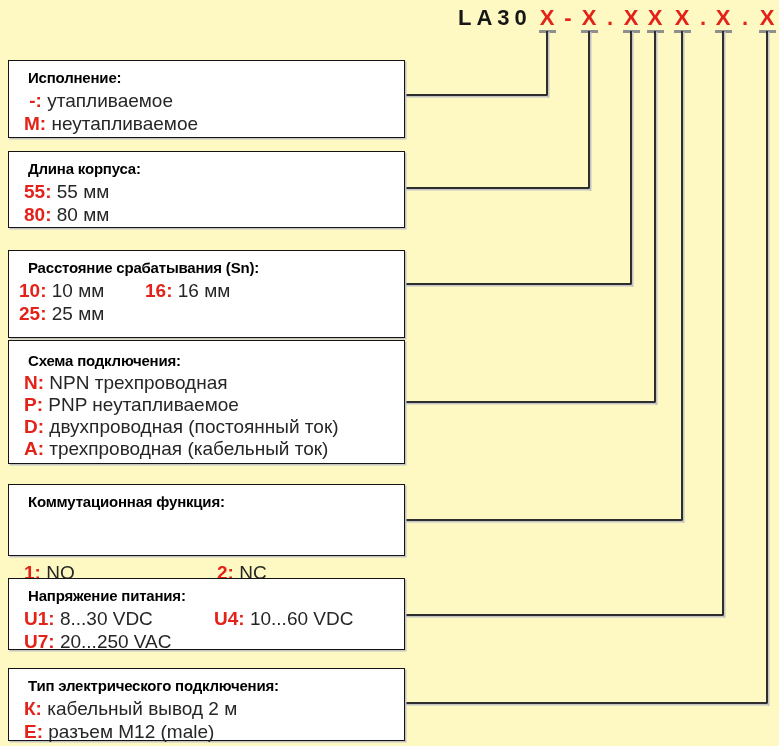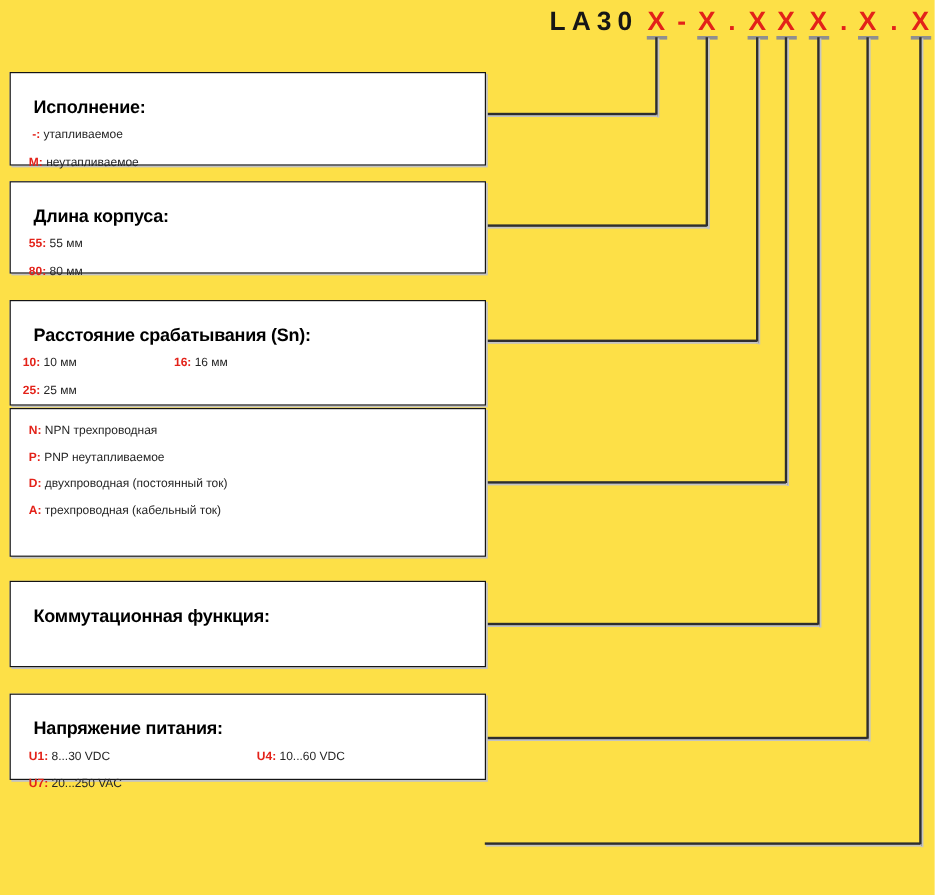--- a/index.html
+++ b/index.html
@@ -5,21 +5,21 @@
   :root{
     --accent:#e32219;
     --line:#2e2e2e;
     --shadow:#c3c3c3;
     --text:#262626;
   }
   html,body{margin:0;padding:0;background:#ffffff;}
   .canvas{
     position:relative;
     width:779px;height:746px;
-    background:#fde047;
+    background:#fef9c3;
     font-family:"Liberation Sans","DejaVu Sans",sans-serif;
     overflow:hidden;
   }
   
   .code-prefix{
     position:absolute;left:458px;top:5px;
     font-size:22px;font-weight:bold;letter-spacing:5px;
     color:#161616;white-space:pre;
   }
   .code-seg{
@@ -43,31 +43,31 @@
     background:var(--line);
     box-shadow:1px 1.5px 0 var(--shadow);
   }
   
   .box{
     position:absolute;left:8px;width:397px;
     box-sizing:border-box;
     background:#ffffff;
     border:1.5px solid #141414;
     box-shadow:1.5px 1.5px 0 var(--shadow);
-    padding-top:17px;
+    padding-top:5px;
   }
   .box-title{
     margin:0 6px 0 19px;
     font-size:15px;font-weight:bold;line-height:23px;
     letter-spacing:-0.2px;color:#000000;
     white-space:nowrap;
   }
   .opts{margin-left:15px;}
   .opt{
-    font-size:10px;line-height:23px;color:var(--text);
+    font-size:19px;line-height:23px;color:var(--text);
     white-space:nowrap;
   }
   .opt-code{
     color:var(--accent);font-weight:bold;white-space:pre;
   }
   .opt-label{color:var(--text);}
   .grid{display:grid;}
   .grid-sn{grid-template-columns:126px auto;margin-left:10px;}
   .grid-fn{grid-template-columns:193px auto;margin-top:48px;}
   .grid-u{grid-template-columns:190px auto;}
@@ -139,20 +139,21 @@
   <div class="box" style="top:250px;height:88px">
     <div class="box-title">Расстояние срабатывания (Sn):</div>
     <div class="opts grid grid-sn">
       <div class="opt"><span class="opt-code">10:</span> <span class="opt-label">10 мм</span></div>
       <div class="opt"><span class="opt-code">16:</span> <span class="opt-label">16 мм</span></div>
       <div class="opt"><span class="opt-code">25:</span> <span class="opt-label">25 мм</span></div>
     </div>
   </div>
 
   <div class="box box-wiring" style="top:340px;height:124px;padding-top:8px">
+    <div class="box-title">Схема подключения:</div>
     <div class="opts">
       <div class="opt"><span class="opt-code">N:</span> <span class="opt-label">NPN трехпроводная</span></div>
       <div class="opt"><span class="opt-code">P:</span> <span class="opt-label">PNP неутапливаемое</span></div>
       <div class="opt"><span class="opt-code">D:</span> <span class="opt-label">двухпроводная (постоянный ток)</span></div>
       <div class="opt"><span class="opt-code">A:</span> <span class="opt-label">трехпроводная (кабельный ток)</span></div>
     </div>
   </div>
 
   <div class="box" style="top:484px;height:72px">
     <div class="box-title">Коммутационная функция:</div>
@@ -165,14 +166,21 @@
 
   <div class="box" style="top:578px;height:72px">
     <div class="box-title">Напряжение питания:</div>
     <div class="opts grid grid-u">
       <div class="opt"><span class="opt-code">U1:</span> <span class="opt-label">8...30 VDC</span></div>
       <div class="opt"><span class="opt-code">U4:</span> <span class="opt-label">10...60 VDC</span></div>
       <div class="opt"><span class="opt-code">U7:</span> <span class="opt-label">20...250 VAC</span></div>
     </div>
   </div>
 
+  <div class="box" style="top:668px;height:73px">
+    <div class="box-title">Тип электрического подключения:</div>
+    <div class="opts">
+      <div class="opt"><span class="opt-code">К:</span> <span class="opt-label">кабельный вывод 2 м</span></div>
+      <div class="opt"><span class="opt-code">Е:</span> <span class="opt-label">разъем M12 (male)</span></div>
+    </div>
+  </div>
 
 </div>
 
 </body></html>

